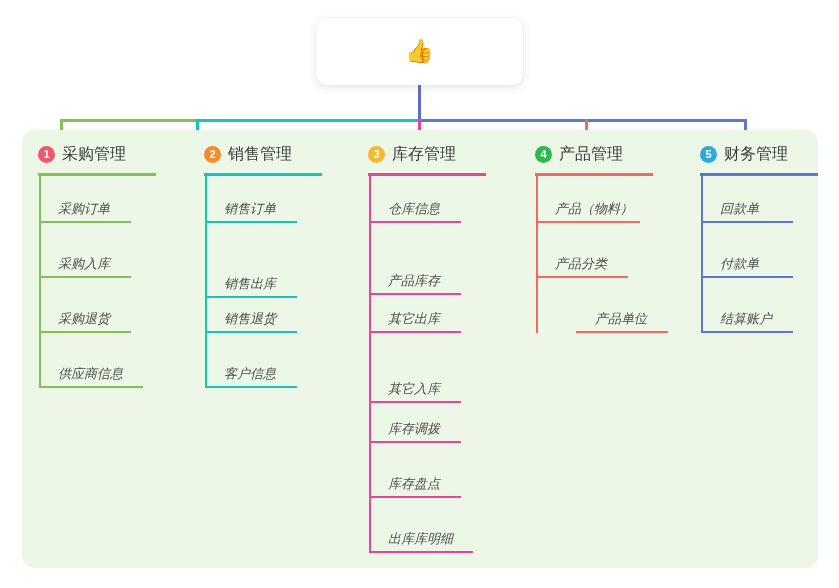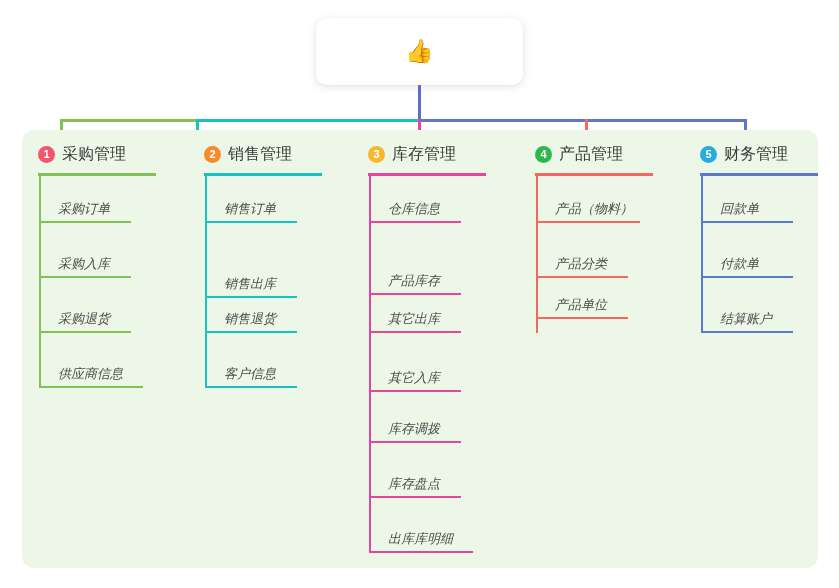--- a/index.html
+++ b/index.html
@@ -240,21 +240,21 @@
             <div class="leaf-rule" style="background: rgb(229, 69, 155);"></div>
           </div>
           <div class="leaf" style="top: 118px; margin-top: 17px;">
             <span class="leaf-label">产品库存</span>
             <div class="leaf-rule" style="background: rgb(229, 69, 155);"></div>
           </div>
           <div class="leaf" style="top: 173px;">
             <span class="leaf-label">其它出库</span>
             <div class="leaf-rule" style="background: rgb(229, 69, 155);"></div>
           </div>
-          <div class="leaf" style="top: 232px;">
+          <div class="leaf" style="top: 243px;">
             <span class="leaf-label">其它入库</span>
             <div class="leaf-rule" style="background: rgb(229, 69, 155);"></div>
           </div>
           <div class="leaf" style="top: 283px;">
             <span class="leaf-label">库存调拨</span>
             <div class="leaf-rule" style="background: rgb(229, 69, 155);"></div>
           </div>
           <div class="leaf" style="top: 338px;">
             <span class="leaf-label">库存盘点</span>
             <div class="leaf-rule" style="background: rgb(229, 69, 155);"></div>
@@ -272,21 +272,21 @@
           <div class="col-rule" style="background: rgb(244, 104, 95);"></div>
           <div class="col-spine" style="top: 46px; height: 157px; background: rgb(244, 104, 95);"></div>
           <div class="leaf leaf-wide" style="top: 63px;">
             <span class="leaf-label">产品（物料）</span>
             <div class="leaf-rule" style="background: rgb(244, 104, 95);"></div>
           </div>
           <div class="leaf" style="top: 118px;">
             <span class="leaf-label">产品分类</span>
             <div class="leaf-rule" style="background: rgb(244, 104, 95);"></div>
           </div>
-          <div class="leaf" style="top: 159px;">
+          <div class="leaf" style="top: 173px; margin-left: 40px;">
             <span class="leaf-label">产品单位</span>
             <div class="leaf-rule" style="background: rgb(244, 104, 95);"></div>
           </div>
         </div>
         <div class="col" style="left: 670px;">
           <div class="col-header">
             <span class="badge" style="background: rgb(41, 171, 226);">5</span>
             <span class="col-title">财务管理</span>
           </div>
           <div class="col-rule" style="background: rgb(91, 121, 200);"></div>

